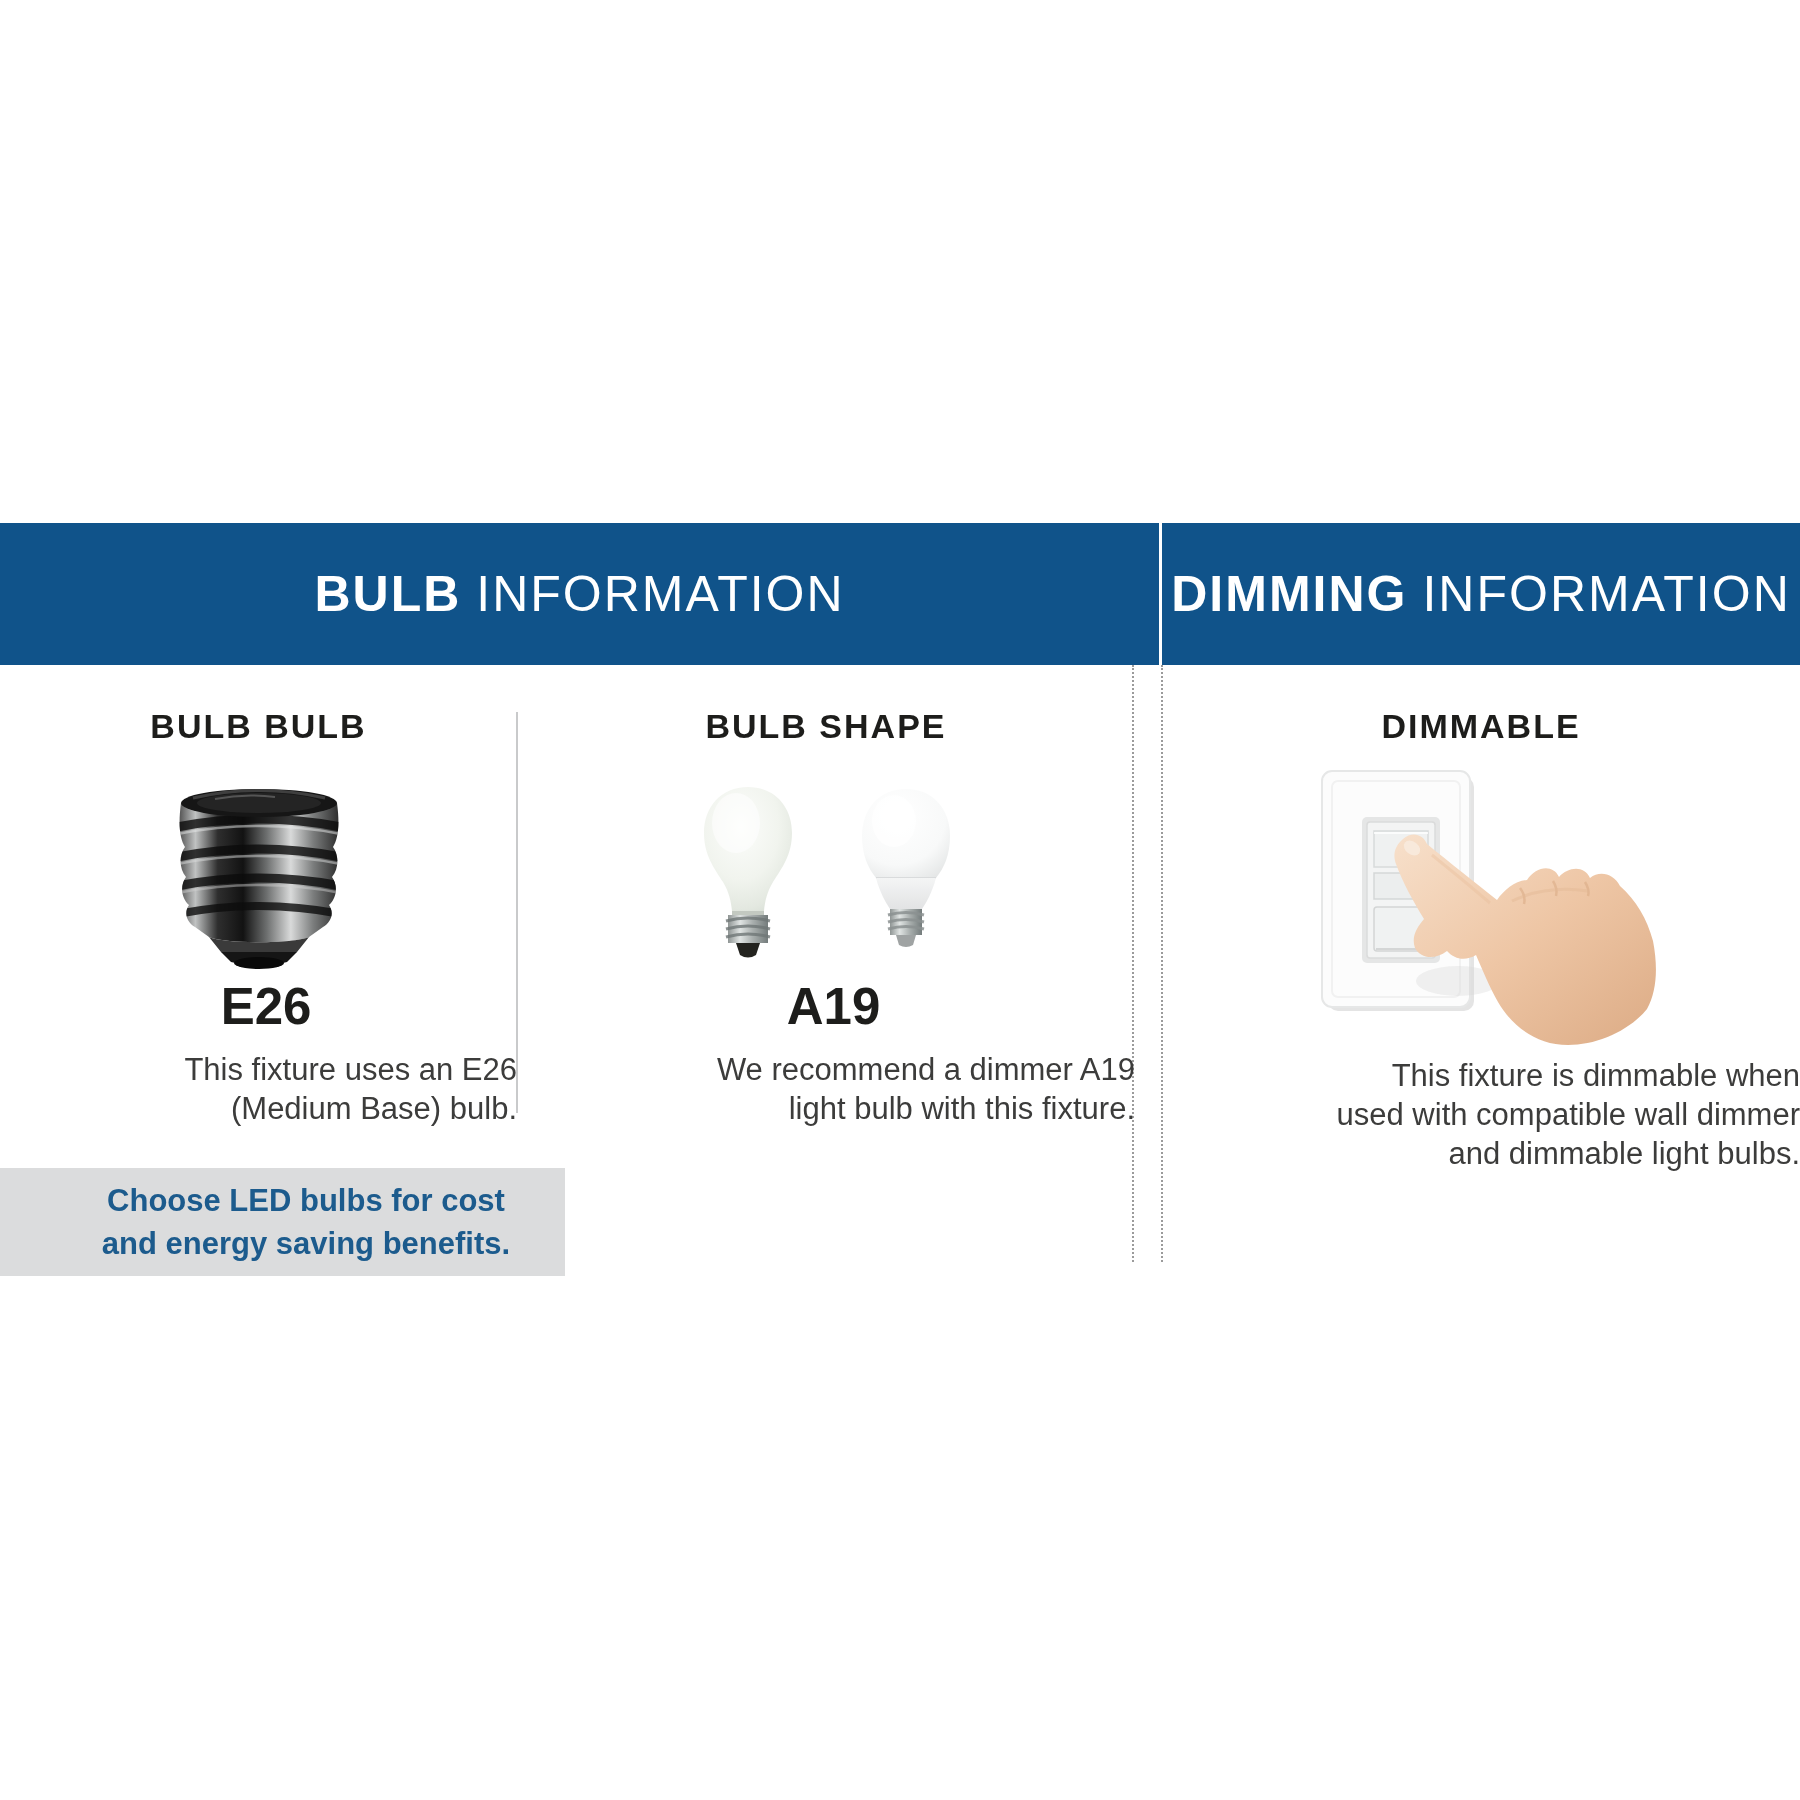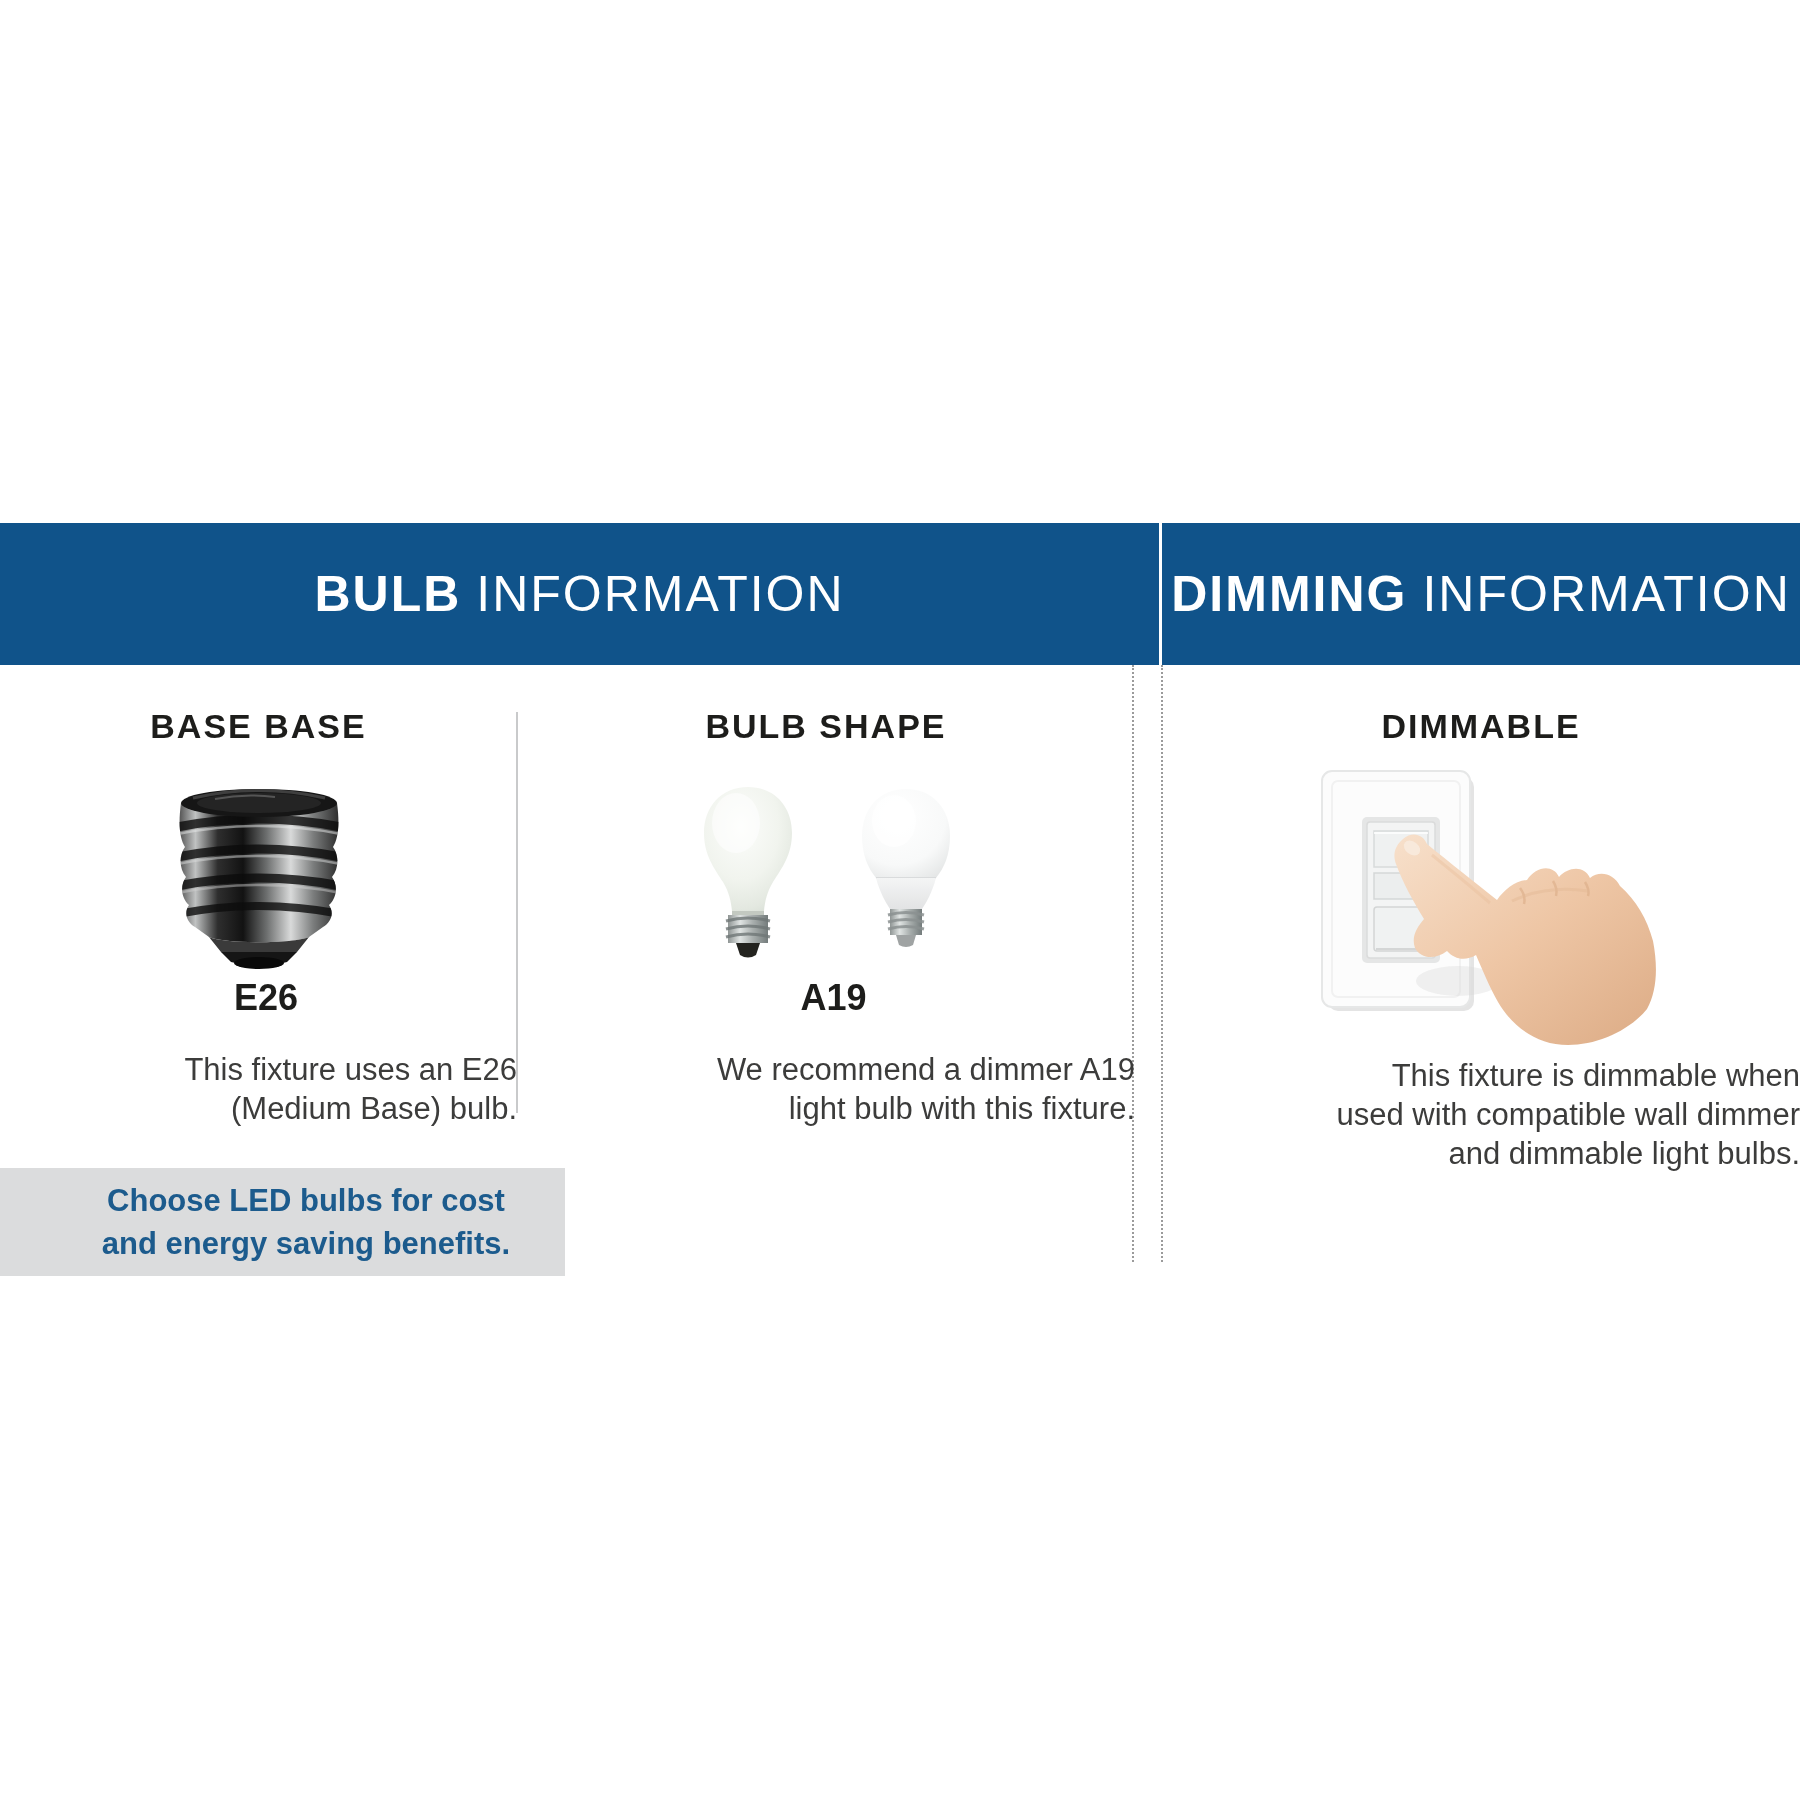--- a/index.html
+++ b/index.html
@@ -34,21 +34,21 @@
   .col-title{
     position:absolute;top:42px;left:0;right:0;margin:0;text-align:center;
     font-size:34px;font-weight:700;letter-spacing:2px;color:var(--heading-text,#1D1D1B);
   }
   .figure{position:absolute;left:0;right:0;display:flex;justify-content:center;align-items:flex-end;margin:0;}
   #fig-e26{top:120px;height:186px;}
   #fig-a19{top:118px;height:180px;gap:48px;}
   #fig-dimmer{top:104px;height:280px;}
   .value{
     position:absolute;top:312px;left:15px;right:0;text-align:center;
-    font-size:36px;font-weight:700;color:var(--heading-text,#1D1D1B);
+    font-size:51px;font-weight:700;color:var(--heading-text,#1D1D1B);
   }
   .desc{
     position:absolute;top:385px;left:0;right:0;margin:0;text-align:right;
     font-size:31px;line-height:39px;color:var(--body-text,#3C3C3B);font-weight:400;
   }
   #col-dimmable .desc{top:391px;}
   .line{display:block;}
   
   .callout{
     position:absolute;left:0;top:1168px;width:518px;height:108px;
@@ -74,21 +74,21 @@
       <span class="bar-bold">DIMMING</span>
       <span class="bar-light">INFORMATION</span>
     </h1>
   </section>
 
   <div class="vline-solid"></div>
   <div class="vline-dotted" style="left:1132px"></div>
   <div class="vline-dotted" style="left:1161px"></div>
 
   <section class="col" id="col-bulb-base">
-    <h2 class="col-title">BASE BASE</h2>
+    <h2 class="col-title">BULB BULB</h2>
 
     <figure class="figure" id="fig-e26">
       <svg width="168" height="186" viewBox="0 0 168 186">
         <defs>
           <linearGradient id="metalH" x1="0" y1="0" x2="1" y2="0">
             <stop offset="0" stop-color="#565656"></stop>
             <stop offset="0.10" stop-color="#c0c2c2"></stop>
             <stop offset="0.24" stop-color="#2e2e2e"></stop>
             <stop offset="0.40" stop-color="#121212"></stop>
             <stop offset="0.55" stop-color="#6e7070"></stop>

